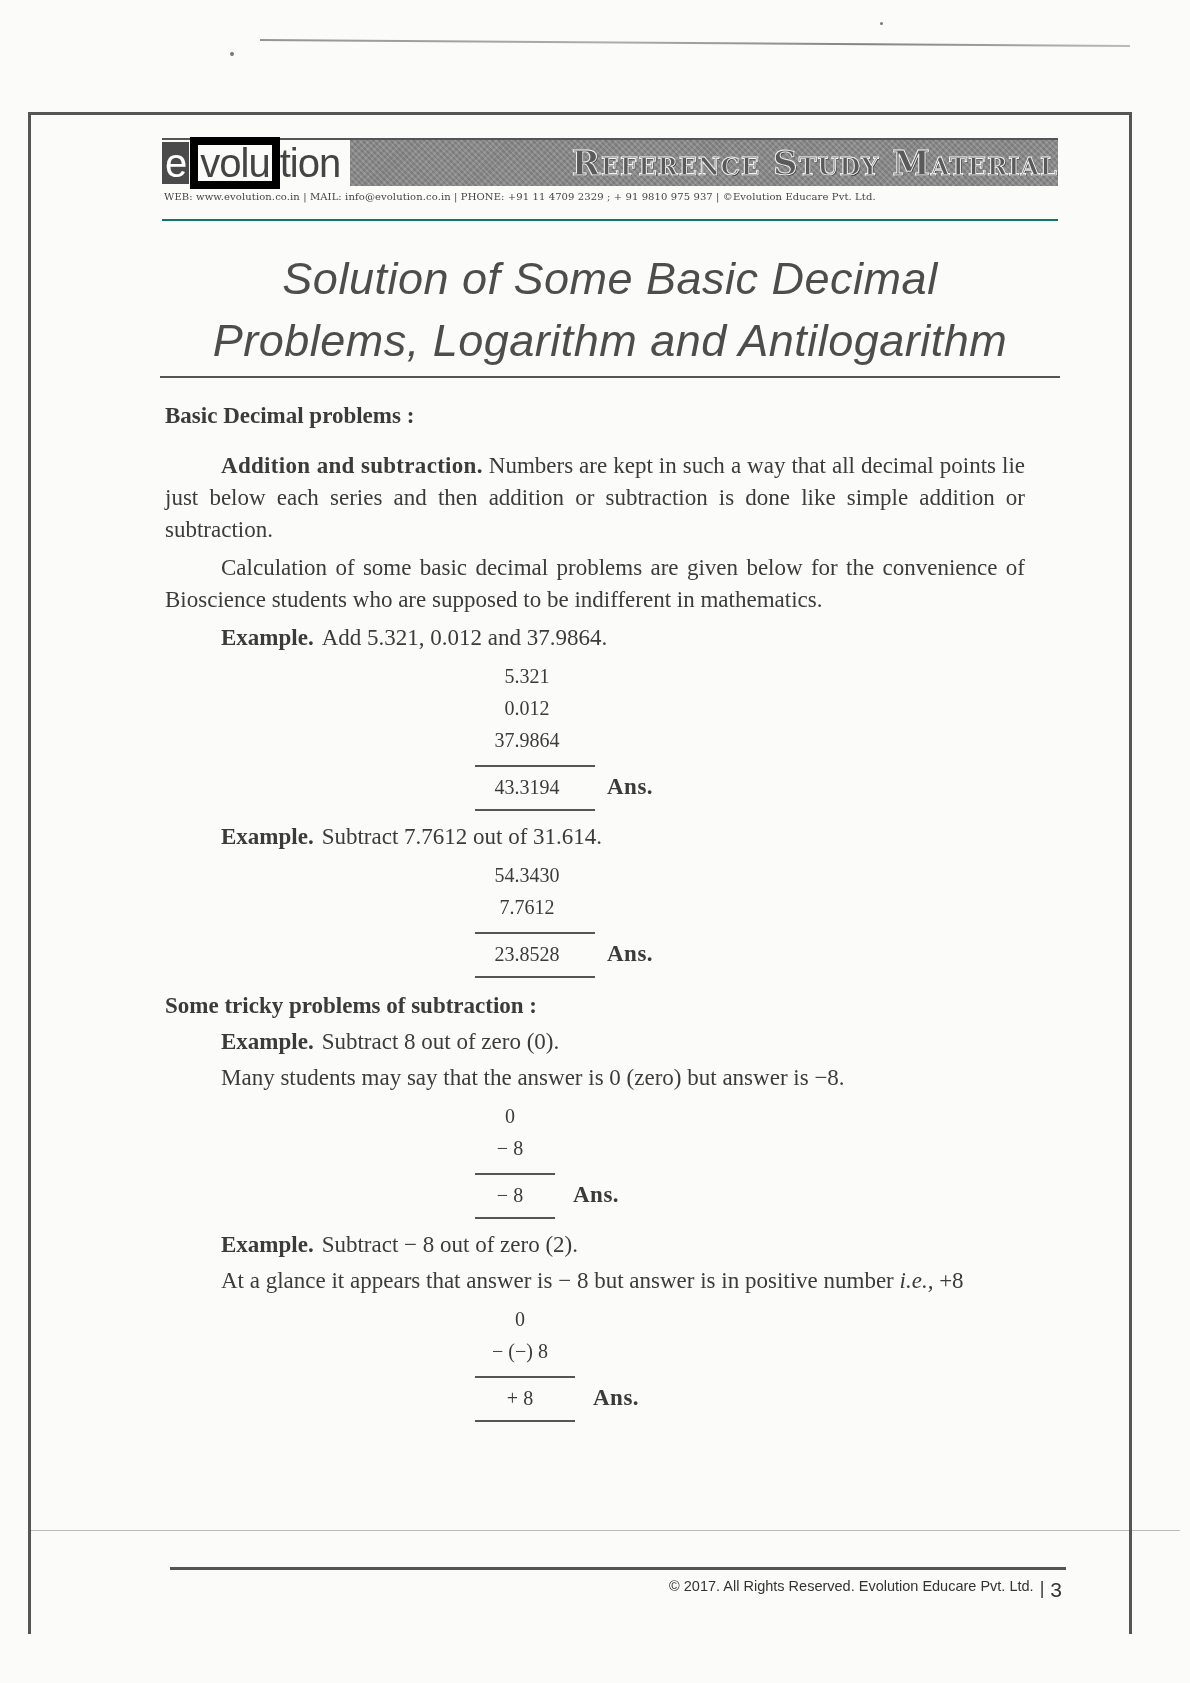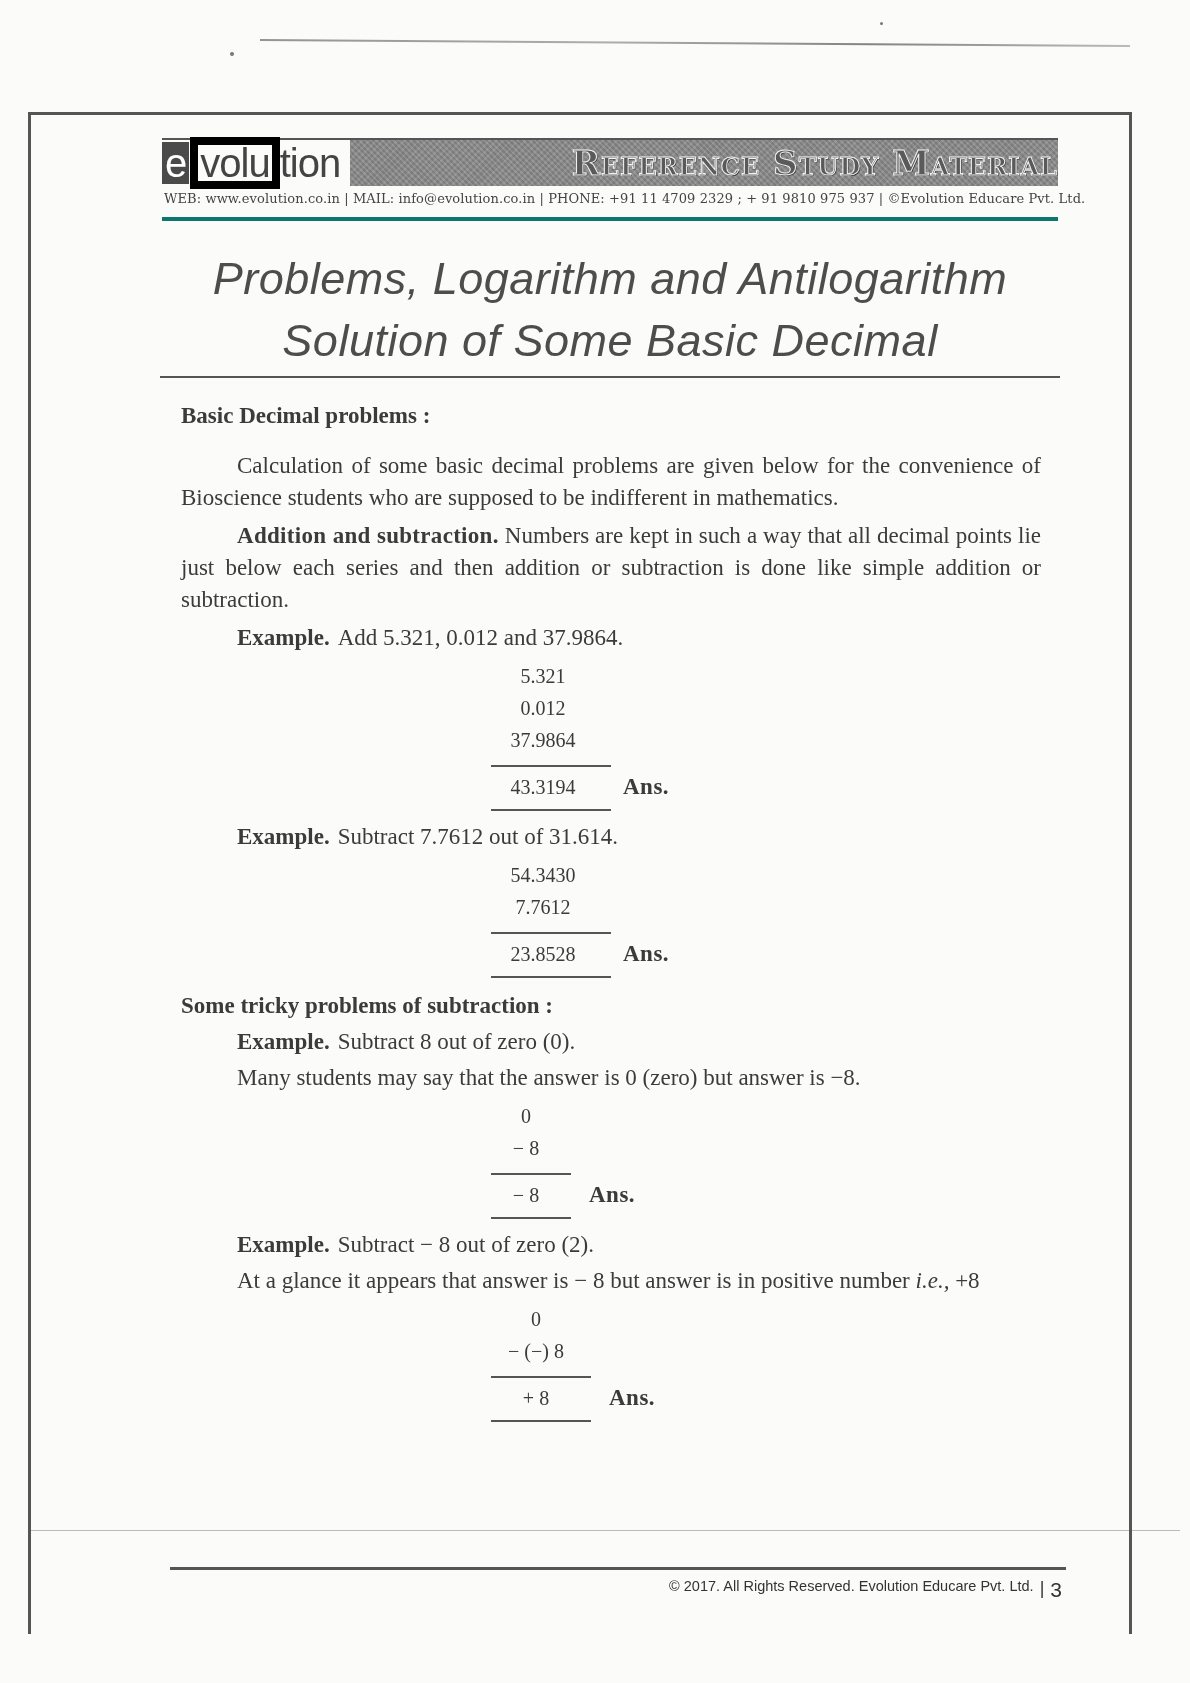--- a/index.html
+++ b/index.html
@@ -94,24 +94,24 @@
       font-weight: bold;
       font-variant: small-caps;
       font-size: 34px;
       letter-spacing: 1px;
       color: #5a5a5a;
       -webkit-text-stroke: 1px #f2f2f2;
       text-shadow: 1px 1px 0 #333;
     }
     .contact-line {
       font-family: "DejaVu Serif", "Liberation Serif", serif;
-      font-size: 13px;
+      font-size: 10px;
       color: #444;
-      padding: 5px 0 11px 2px;
-      border-bottom: 4px solid #0f766e;
+      padding: 5px 0 17px 2px;
+      border-bottom: 2px solid #0f766e;
       white-space: nowrap;
       letter-spacing: 0.1px;
     }
     
     .doc-title {
       position: absolute;
       left: 162px;
       top: 248px;
       width: 896px;
       text-align: center;
@@ -126,21 +126,21 @@
       position: absolute;
       left: 160px;
       top: 376px;
       width: 900px;
       height: 2px;
       background: #555;
     }
     
     .content {
       position: absolute;
-      left: 181px;
+      left: 165px;
       top: 400px;
       width: 860px;
       font-size: 23px;
       line-height: 32px;
       color: #3b3b3b;
     }
     .section-heading {
       font-weight: bold;
       font-size: 23px;
       margin: 0 0 18px 0;
@@ -245,31 +245,31 @@
         <span>tion</span>
     </div>
     <div class="banner">
       <span class="banner-text">Reference Study Material</span>
     </div>
   </div>
   <div class="contact-line">WEB: www.evolution.co.in | MAIL: info@evolution.co.in | PHONE: +91 11 4709 2329 ; + 91 9810 975 937 | ©Evolution Educare Pvt. Ltd.</div>
 </div>
 
 <div class="doc-title">
+  <div>Solution of Some Basic Decimal</div>
   <div>Problems, Logarithm and Antilogarithm</div>
-  <div>Solution of Some Basic Decimal</div>
 </div>
 <div class="title-rule"></div>
 
 <div class="content">
   <div class="section-heading">Basic Decimal problems :</div>
 
+  <p><span class="lead">Addition and subtraction.</span><span> Numbers are kept in such a way that all decimal points lie just below each series and then addition or subtraction is done like simple addition or subtraction.</span></p>
+
   <p>Calculation of some basic decimal problems are given below for the convenience of Bioscience students who are supposed to be indifferent in mathematics.</p>
-
-  <p><span class="lead">Addition and subtraction.</span><span> Numbers are kept in such a way that all decimal points lie just below each series and then addition or subtraction is done like simple addition or subtraction.</span></p>
 
   <div class="example-line">
     <span class="example-label">Example.</span><span>Add 5.321, 0.012 and 37.9864.</span>
   </div>
   <div class="calc">
     <div class="calc-row">
         <span class="calc-num">5.321</span>
       </div>
     <div class="calc-row">
         <span class="calc-num">0.012</span>

